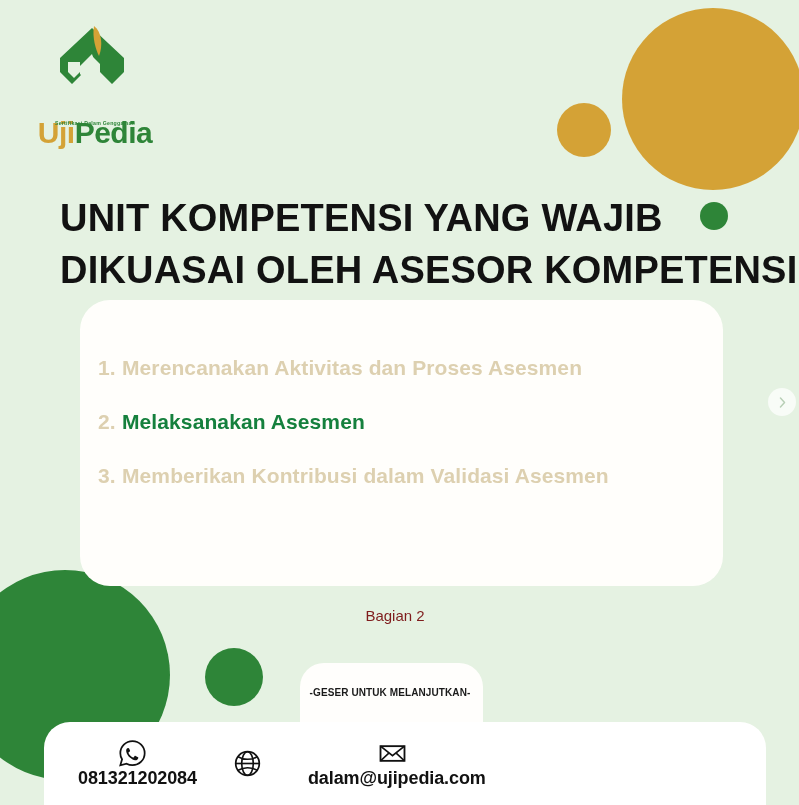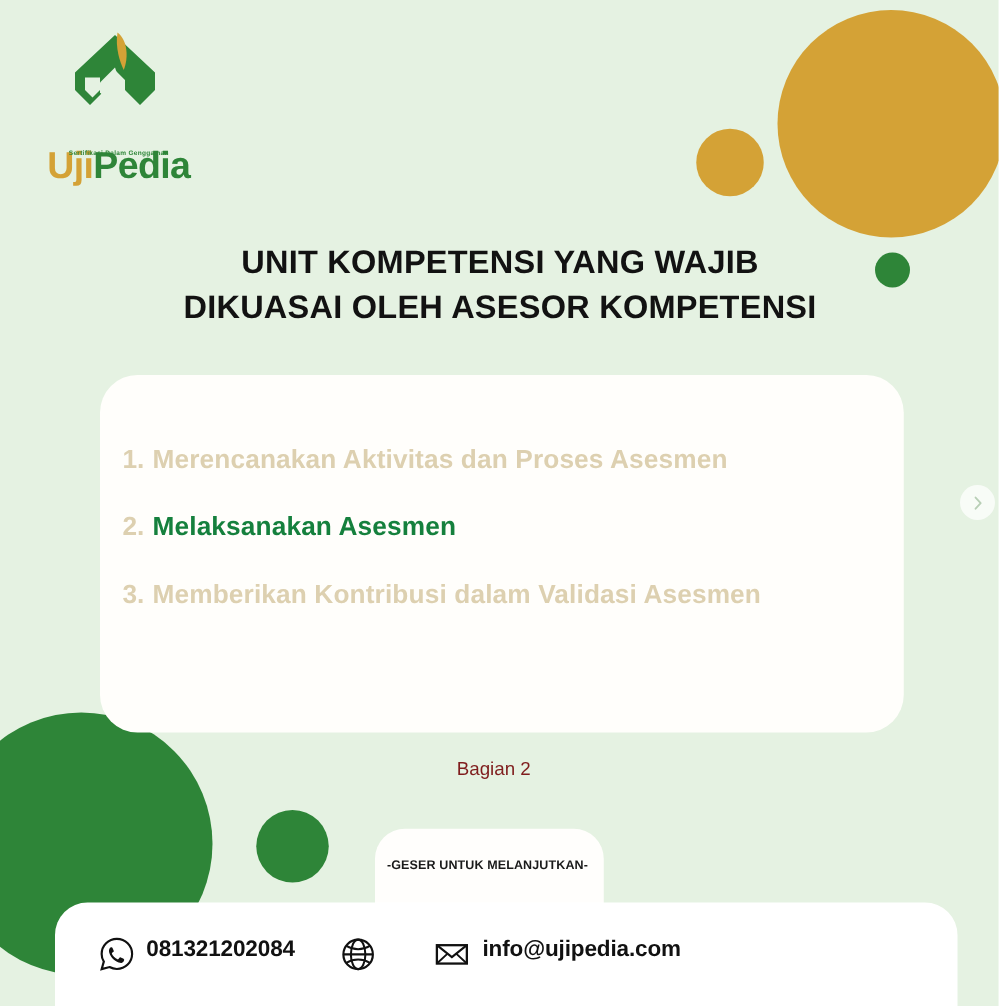--- a/index.html
+++ b/index.html
@@ -84,23 +84,23 @@
     letter-spacing: 0.25px;
     color: #2e8538;
     white-space: nowrap;
   }
 
   
   #title {
     position: absolute;
     left: 60px; top: 192px;
     width: 680px;
-    text-align: center;
+    text-align: left;
     color: #121212;
-    font-size: 26px;
+    font-size: 38px;
     font-weight: 900;
     letter-spacing: 0.2px;
     line-height: 1.38;
     font-stretch: condensed;
     text-transform: uppercase;
   }
   #title .tline { display: block; white-space: nowrap; }
 
   
   #content-card {
@@ -195,21 +195,23 @@
     position: absolute;
     left: 0; top: 0;
     width: 722px; height: 83px;
     display: flex;
     align-items: center;
     padding-left: 34px;
     box-sizing: border-box;
   }
   .footer-item {
     display: flex;
-    white-space: nowrap;
+    align-items: center;
+    white-space: nowrap;
+    flex-direction: column;
   }
   .footer-item + .footer-item { margin-left: 36px; }
   .footer-icon {
     width: 30px; height: 30px;
     flex: none;
     margin-right: 9px;
     display: flex;
     align-items: center;
     justify-content: center;
   }
@@ -313,19 +315,19 @@
       </div>
 
       <div class="footer-item">
         <span class="footer-icon">
           <svg viewBox="0 0 30 30" width="29" height="29">
             <rect x="2.6" y="7.4" width="24.8" height="15.2" fill="none" stroke="#111" stroke-width="1.9"></rect>
             <path d="M2.6 7.4 L15 17.2 L27.4 7.4" fill="none" stroke="#111" stroke-width="1.8"></path>
             <path d="M2.6 22.6 L11.2 14.6 M27.4 22.6 L18.8 14.6" fill="none" stroke="#111" stroke-width="1.6"></path>
           </svg>
         </span>
-        <span class="footer-label">info@ujipedia.com</span>
+        <span class="footer-label">dalam@ujipedia.com</span>
       </div>
 
     </div>
   </div>
 
 </div>
 
 </body></html>

